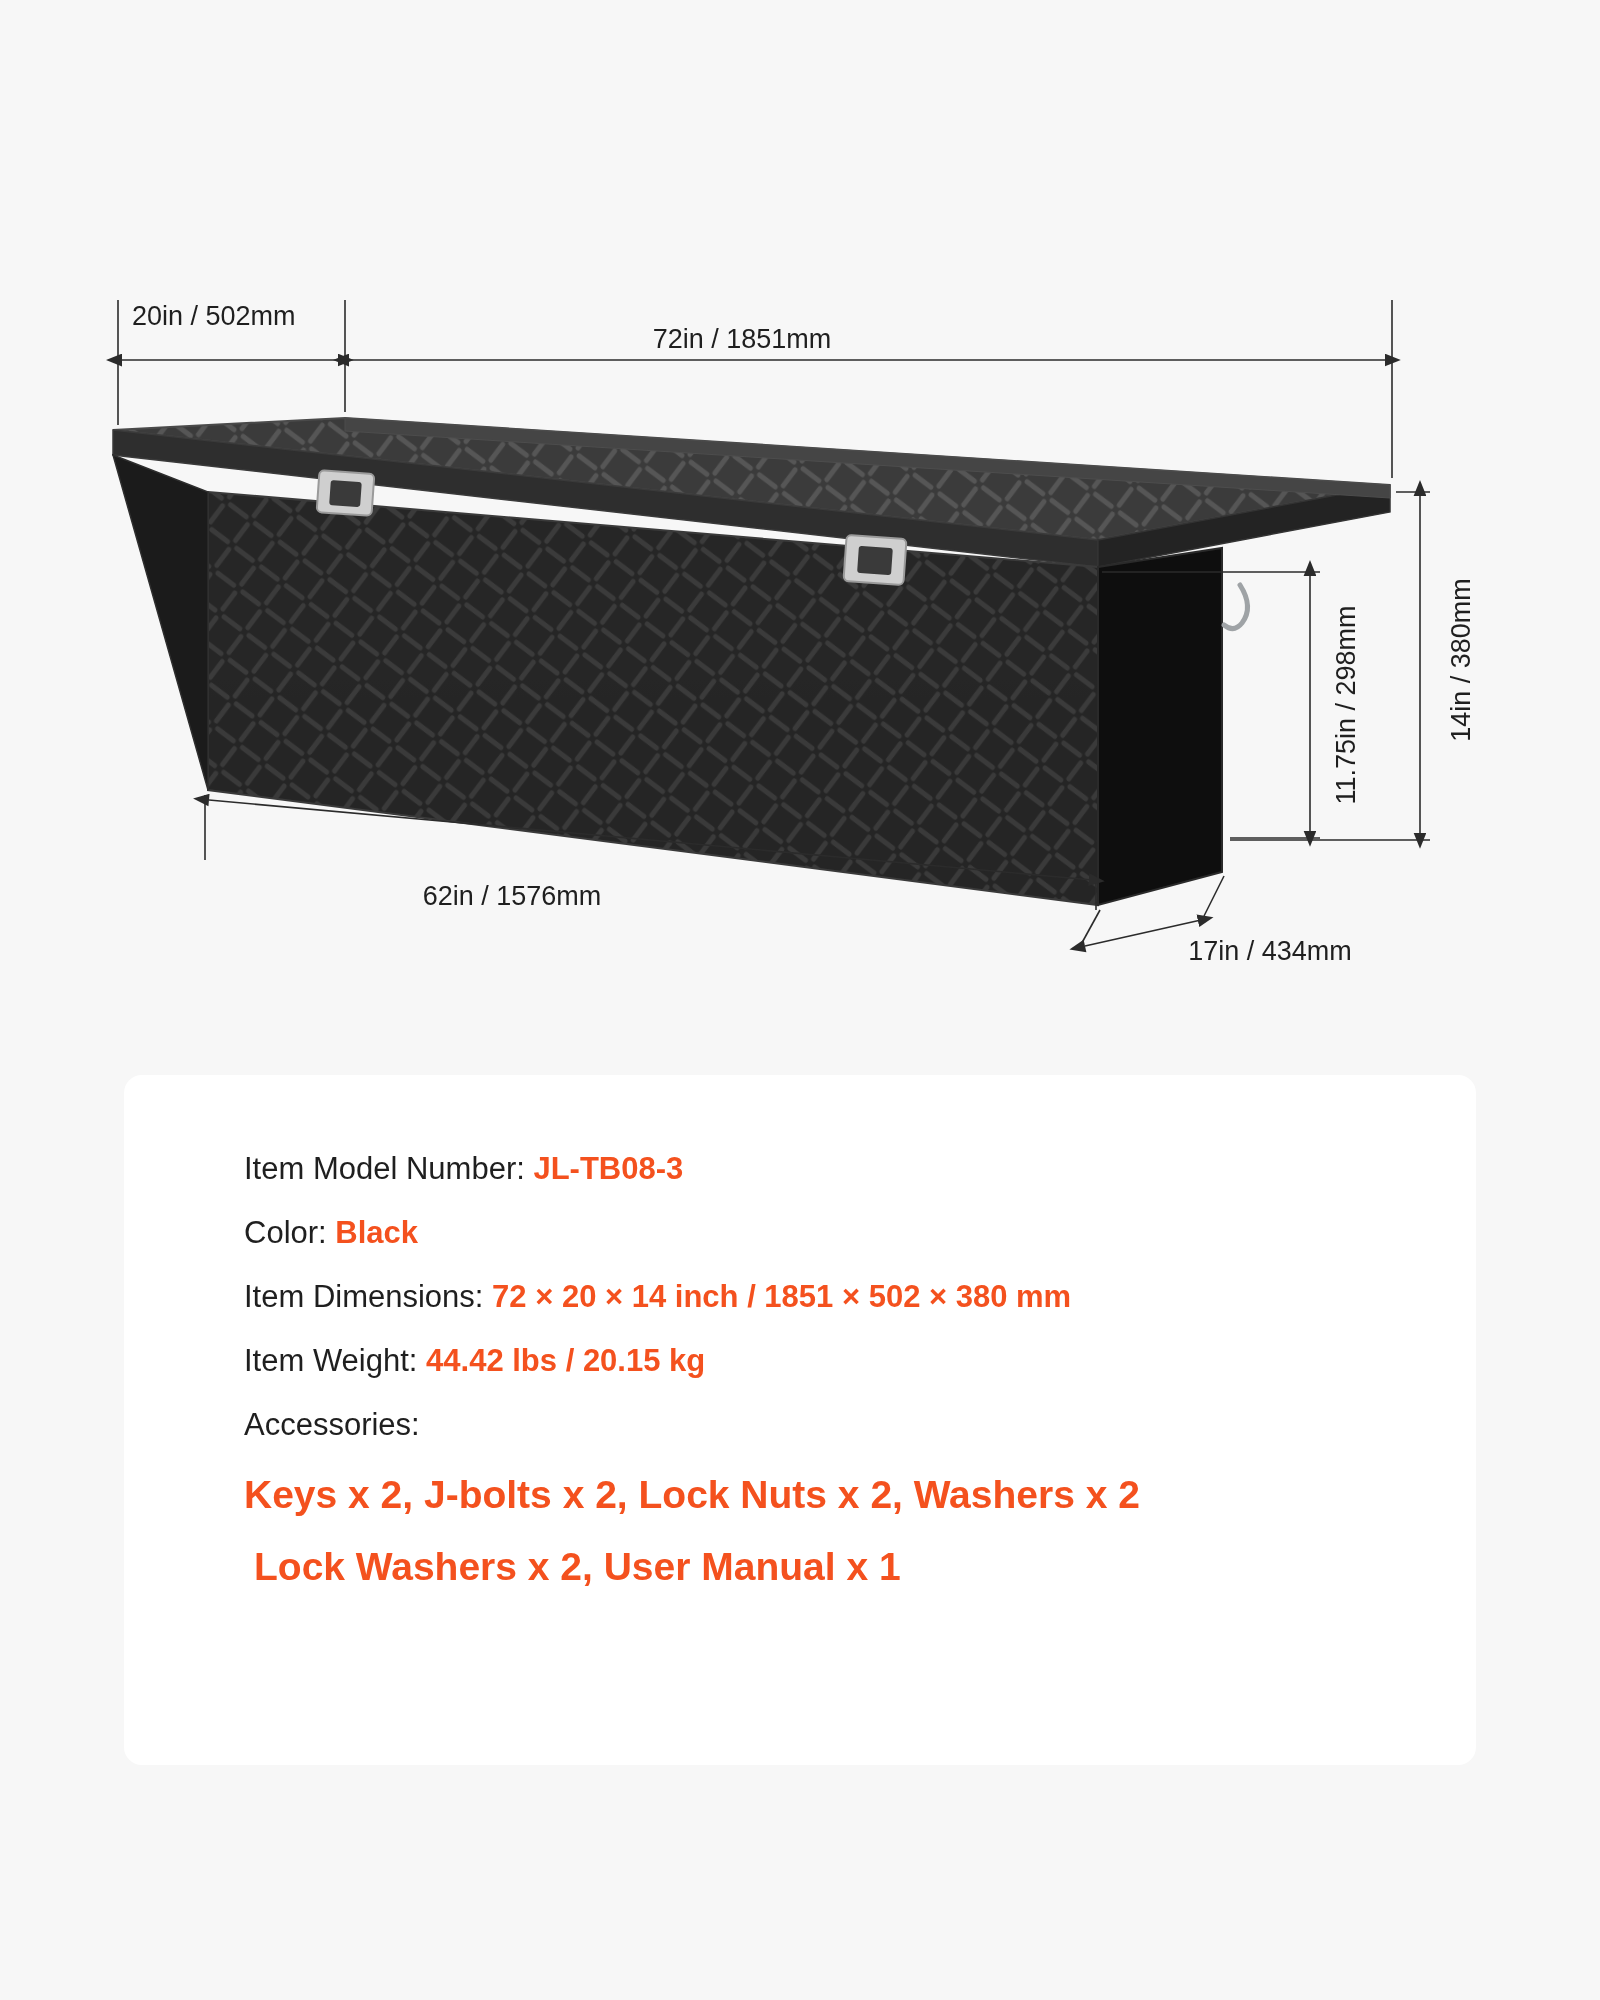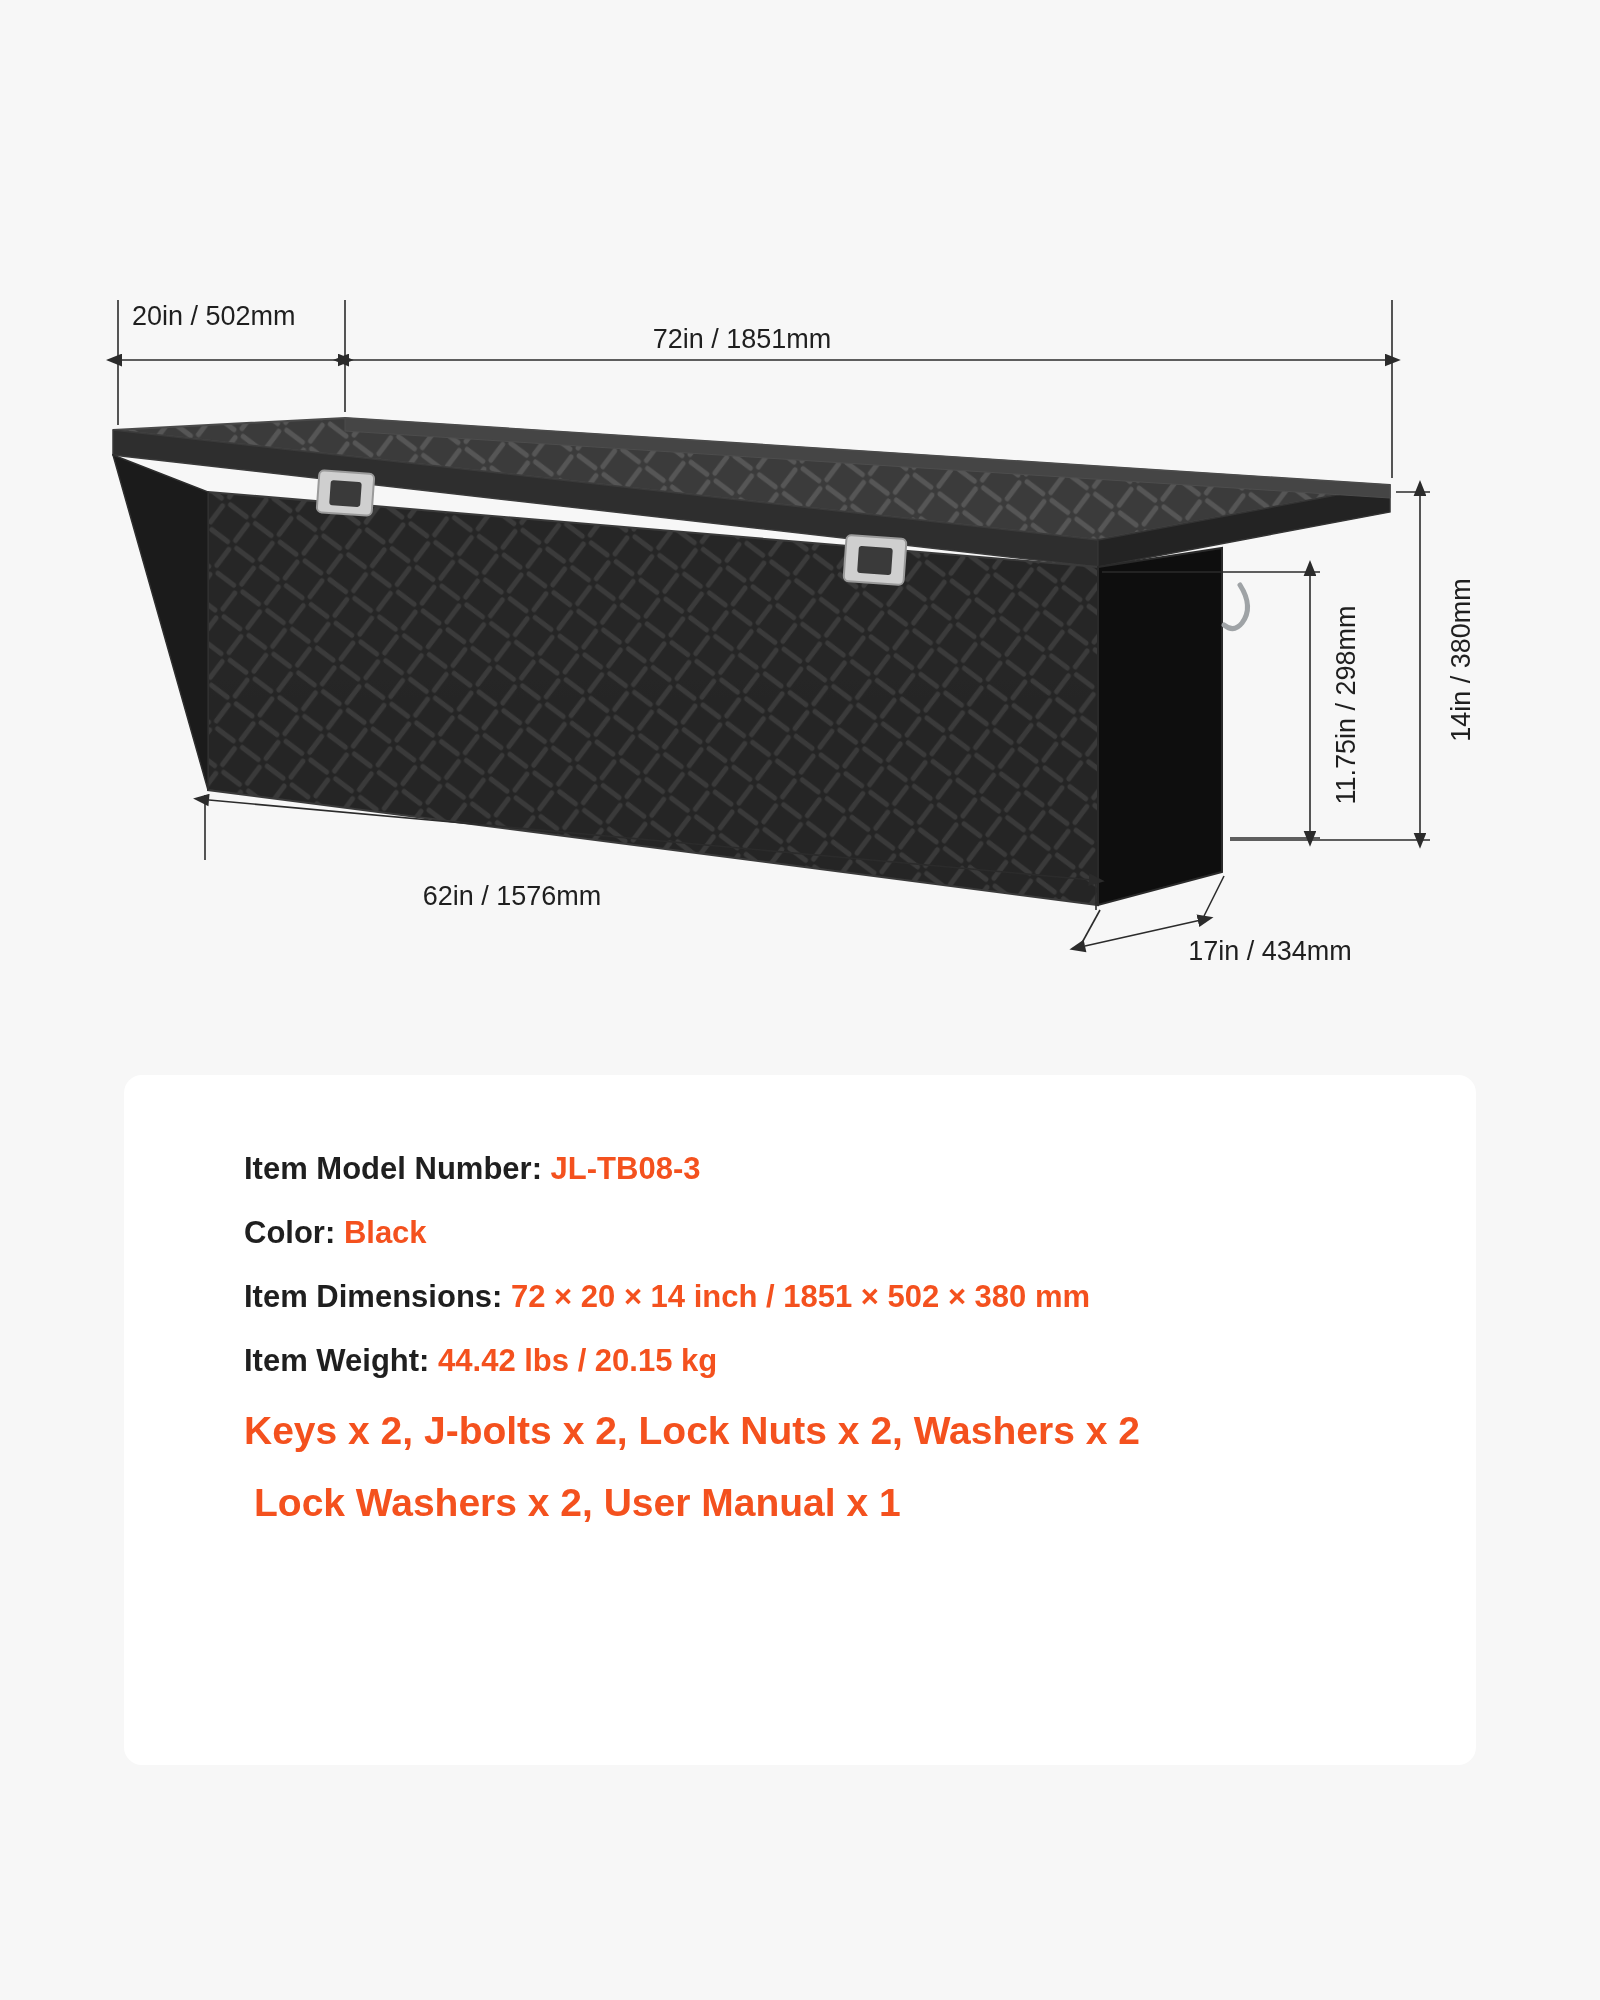--- a/index.html
+++ b/index.html
@@ -51,21 +51,21 @@
     right: 40px;
   }
   .spec-row {
     font-size: 31px;
     line-height: 1.0;
     margin-bottom: 33px;
     color: #1f1f1f;
     white-space: nowrap;
   }
   .spec-label {
-    font-weight: 700;
+    font-weight: 400;
   }
   .spec-value {
     color: #f4511e;
     font-weight: bold;
   }
   .acc-row {
     font-size: 39px;
     color: #f4511e;
     font-weight: bold;
     margin-bottom: 28px;
@@ -191,18 +191,21 @@
 
 
     <div class="spec-row">
       <span class="spec-label">Item Dimensions: </span><span class="spec-value">72 × 20 × 14 inch / 1851 × 502 × 380 mm</span>
     </div>
 
     <div class="spec-row">
       <span class="spec-label">Item Weight: </span><span class="spec-value">44.42 lbs / 20.15 kg</span>
     </div>
 
+    <div class="spec-row">
+      <span class="spec-label">Accessories:</span>
+    </div>
 
     <div class="acc-row">Keys x 2, J-bolts x 2, Lock Nuts x 2, Washers x 2</div>
     <div class="acc-row second">Lock Washers x 2, User Manual x 1</div>
 
   </div>
 </div>
 
 </body></html>

